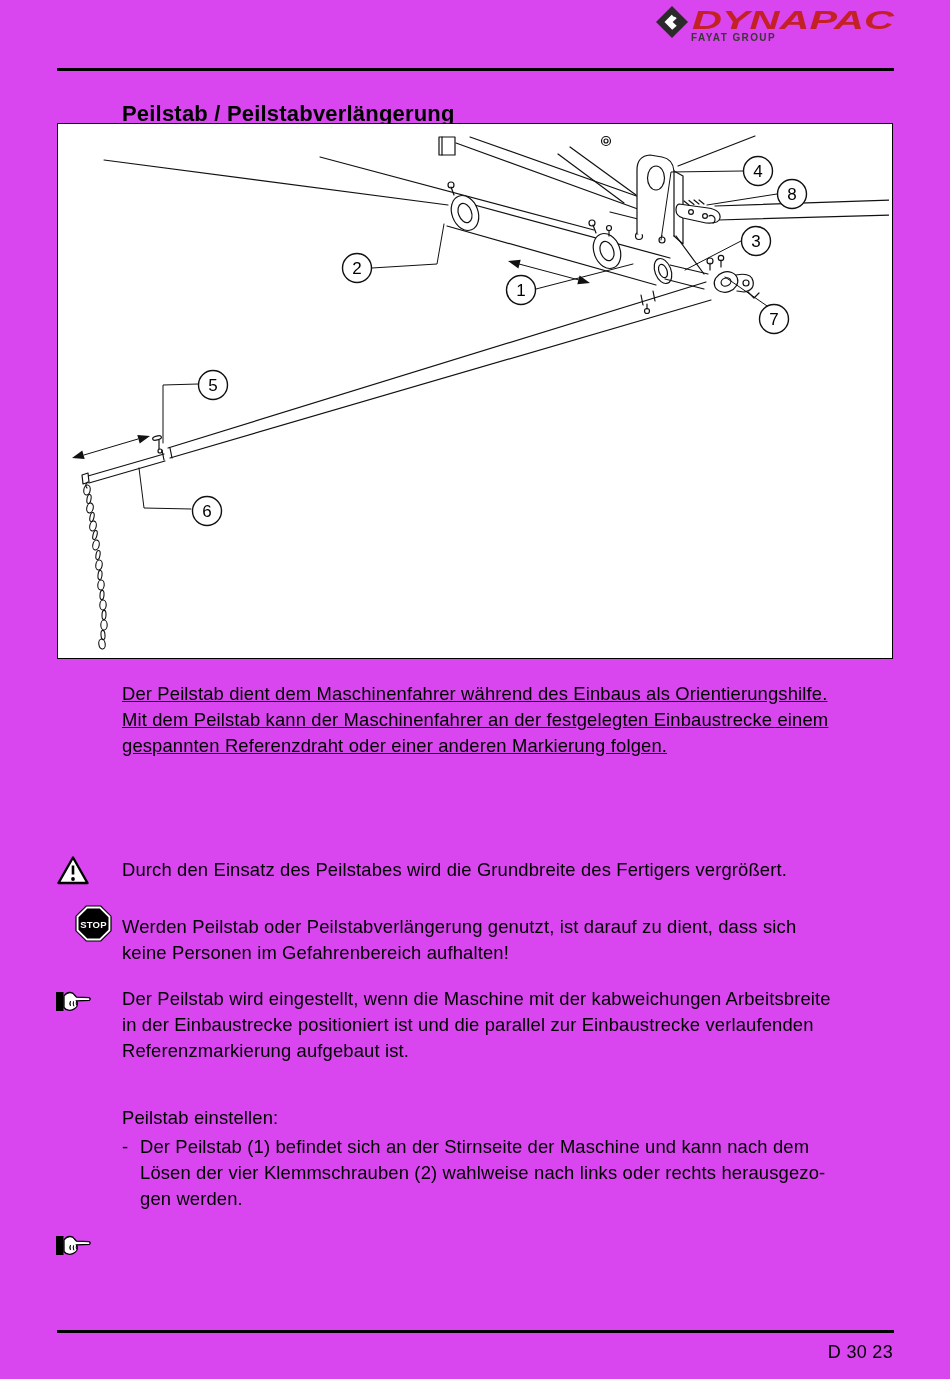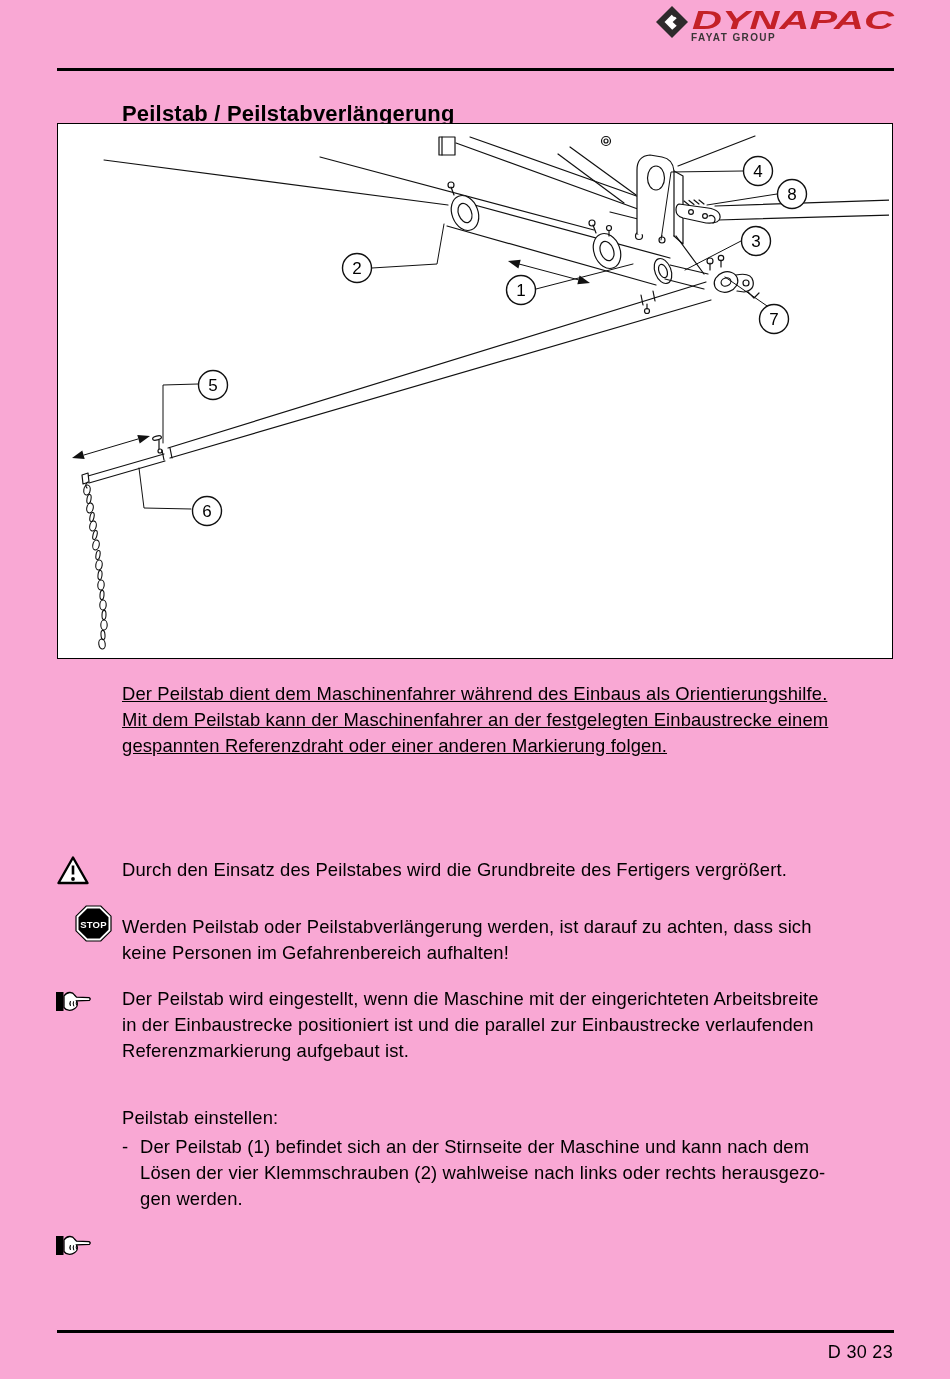--- a/index.html
+++ b/index.html
@@ -1,16 +1,16 @@
 <!DOCTYPE html>
 <html><head>
 <meta charset="utf-8">
 <style>
   html,body{margin:0;padding:0;background:#ffffff;}
-  .page{position:relative;width:950px;height:1379px;background:#f9a8d4;overflow:hidden;
+  .page{position:relative;width:950px;height:1379px;background:#d946ef;overflow:hidden;
         font-family:"Liberation Sans",sans-serif;color:#000;}
   .abs{position:absolute;}
   .rule{position:absolute;left:57px;width:837px;height:2.5px;background:#000;}
   .title{position:absolute;left:122px;top:101px;font-size:22px;font-weight:bold;letter-spacing:.2px;}
   .figbox{position:absolute;left:57px;top:123px;width:834px;height:534px;border:1.5px solid #000;background:#fff;}
   .body-block{position:absolute;left:122px;font-size:18.4px;line-height:26px;letter-spacing:.15px;white-space:nowrap;}
   .bullet-dash{position:absolute;left:122px;font-size:18.4px;line-height:26px;}
   .footer-code{position:absolute;right:57px;top:1342px;font-size:18px;letter-spacing:.3px;}
   .logo-group{position:absolute;left:691px;top:32px;font-size:10px;font-weight:bold;letter-spacing:1.4px;color:#3a3637;}
   .icon{position:absolute;}
@@ -241,35 +241,35 @@
   </div>
 
   <div class="icon" style="left:55px;top:905px;width:37px;height:37px;padding-left:20px;">
     <svg width="37" height="37" viewBox="0 0 37 37">
       <polygon points="11.2,1 25.8,1 36,11.2 36,25.8 25.8,36 11.2,36 1,25.8 1,11.2" fill="#fff" stroke="#000" stroke-width="1.2"></polygon>
       <polygon points="12.3,3.5 24.7,3.5 33.5,12.3 33.5,24.7 24.7,33.5 12.3,33.5 3.5,24.7 3.5,12.3" fill="#000" stroke="none"></polygon>
       <text x="18.5" y="22.5" font-size="9.5" font-weight="bold" fill="#fff" text-anchor="middle" letter-spacing="0.2">STOP</text>
     </svg>
   </div>
   <div class="body-block" style="top:914px;">
-    <div>Werden Peilstab oder Peilstabverlängerung werden, ist darauf zu achten, dass sich</div>
+    <div>Werden Peilstab oder Peilstabverlängerung genutzt, ist darauf zu dient, dass sich</div>
     <div>keine Personen im Gefahrenbereich aufhalten!</div>
   </div>
 
   <div class="icon" style="left:55px;top:988px;width:37px;height:28px;">
     <svg width="37" height="28" viewBox="0 0 37 28">
       <rect x="1" y="4" width="7.5" height="19" fill="#000"></rect>
       <path d="M9,8 C12,3.5 17.5,3.5 19.5,7 L21.5,9.2 L34,9.7 Q36.3,10.8 34.3,12.4 L21.5,12.9 C23,15.5 22.5,18.8 19.8,20.5 C15.5,23.6 11,22.3 9,19.5 Z" fill="#fff" stroke="#000" stroke-width="1.3"></path>
       <path d="M15.5,13 Q14,15.5 15.5,18" stroke="#000" stroke-width="1"></path>
       <path d="M18.6,13.3 Q17.6,15.7 18.9,18.3" stroke="#000" stroke-width="1"></path>
       <path d="M21.6,13.3 Q20.8,15.3 21.6,17.4" stroke="#000" stroke-width="1"></path>
     </svg>
   </div>
   <div class="body-block" style="top:986px;">
-    <div>Der Peilstab wird eingestellt, wenn die Maschine mit der eingerichteten Arbeitsbreite</div>
+    <div>Der Peilstab wird eingestellt, wenn die Maschine mit der kabweichungen Arbeitsbreite</div>
     <div>in der Einbaustrecke positioniert ist und die parallel zur Einbaustrecke verlaufenden</div>
     <div>Referenzmarkierung aufgebaut ist.</div>
   </div>
 
   <div class="body-block" style="top:1081px;margin-top:24px;">
     <div>Peilstab einstellen:</div>
   </div>
 
   <div class="bullet-dash" style="top:1134px;">-</div>
   <div class="body-block" style="left:140px;top:1134px;">

